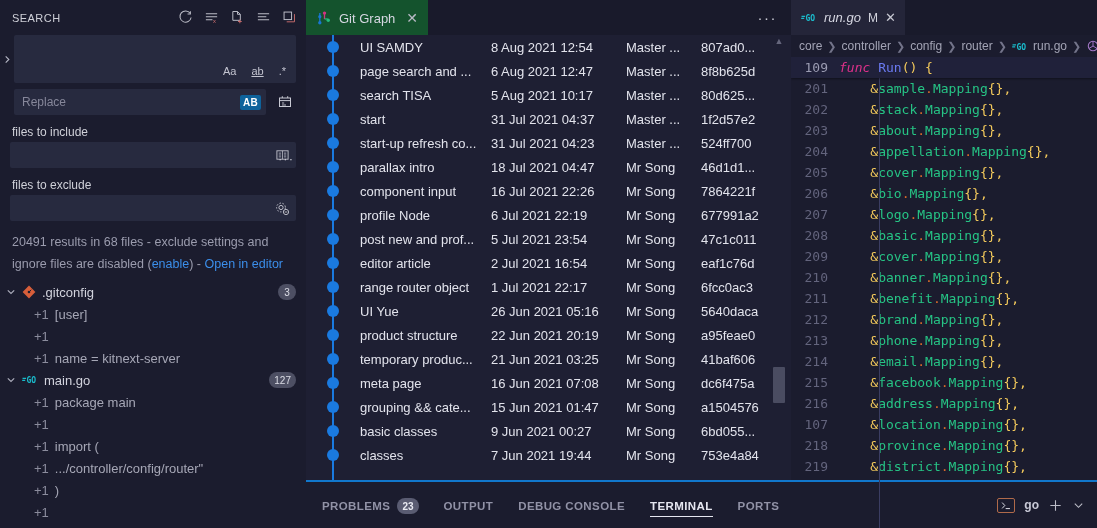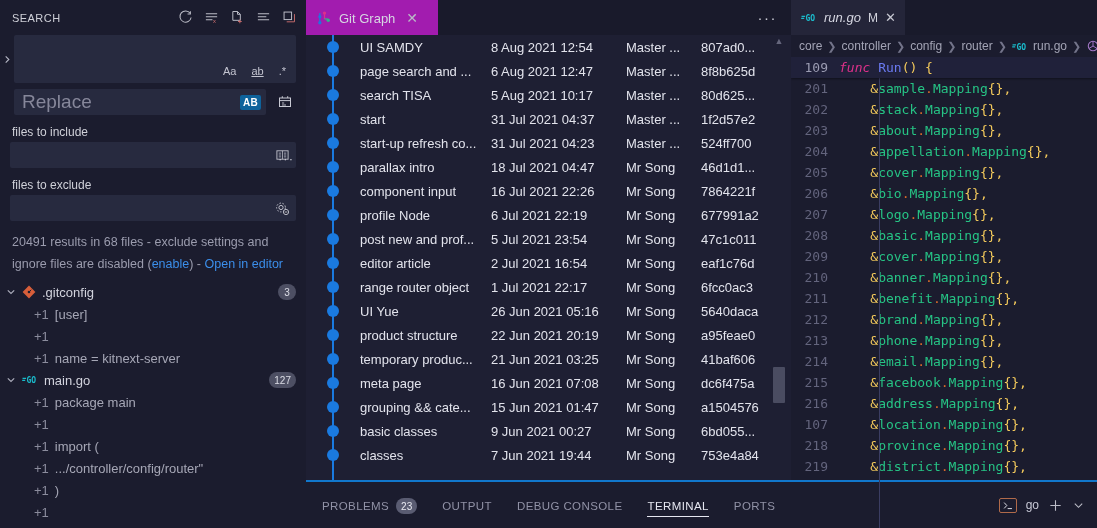--- a/index.html
+++ b/index.html
@@ -47,21 +47,21 @@
     justify-content: flex-end; padding: 0 6px 4px 6px; gap: 9px;
   }
   .opt { font-size: 11px; color: #c3c4d0; padding: 1px 3px; border-radius: 3px;
          line-height: 1.1; }
 
   .replace-row { display: flex; align-items: center; margin-top: 6px; gap: 8px; }
   .rinput {
     flex: 1; background: #272a3f; height: 26px; border-radius: 2px;
     display: flex; align-items: center; padding: 0 5px 0 8px; position: relative;
   }
-  .rinput .rph { color: #86879a; font-size: 19px; flex: 1; }
+  .rinput .rph { color: #86879a; font-size: 12px; flex: 1; }
   .ab-btn {
     background: #0e639c; color: #fff; font-size: 10px; font-weight: bold;
     padding: 2px 3px; border-radius: 2px; letter-spacing: .3px;
   }
   .replace-all { width: 22px; display: flex; justify-content: center; }
 
   .fld-label { font-size: 12px; color: #cfd0d8; margin: 10px 0 3px 2px; }
   .fld {
     background: #272a3f; height: 26px; border-radius: 2px;
     display: flex; align-items: center; justify-content: flex-end;
@@ -96,22 +96,22 @@
 
   
   .center {
     width: 485px; flex: 0 0 485px; height: 528px;
     background: #1e1f33; display: flex; flex-direction: column;
     position: relative;
   }
   .tabbar { height: 35px; background: #191a2b; display: flex; align-items: stretch;
             position: relative; }
   .tab {
-    display: flex; align-items: center; gap: 7px; padding: 0 20px 0 11px;
-    background: #a21caf; font-size: 13px; color: #d6d7e2;
+    display: flex; align-items: center; gap: 7px; padding: 0 10px 0 11px;
+    background: #14532d; font-size: 13px; color: #d6d7e2;
     border-top: 1px solid transparent;
   }
   .tab .close { color: #b9bac6; font-size: 14px; margin-left: 4px; line-height: 1; }
   .tabbar-actions { margin-left: auto; display: flex; align-items: center;
                     padding-right: 14px; }
   .tb-dots { color: #c9cad4; font-size: 15px; letter-spacing: 1.5px; }
 
   .graph-area { flex: 1; position: relative; overflow: hidden; background: #1e1f33; }
   .graph-col { position: absolute; left: 0; top: 0; bottom: 0; width: 54px; }
   .gline { position: absolute; left: 26px; top: 0; bottom: 0; width: 2px;
@@ -176,21 +176,21 @@
   .pun { color: #f5cb5c; }
   .amp { color: #f5cb5c; }
   .pkg { color: #26c485; }
   .dot { color: #d96b2a; }
   .typ { color: #26c485; }
 
   
   .panel {
     position: absolute; left: 306px; right: 0; bottom: 0; height: 48px;
     background: #1b1c2e; border-top: 2px solid #1177cc;
-    display: flex; align-items: center; padding: 0 12px 0 16px;
+    display: flex; align-items: center; padding: 0 12px 0 16px; font-weight: bold;
   }
   .ptabs { display: flex; align-items: center; gap: 25px; }
   .ptab { font-size: 11.5px; letter-spacing: .4px; color: #9192a6;
           display: flex; align-items: center; gap: 7px; padding: 6px 0 4px 0;
           position: relative; }
   .ptab.active { color: #e5e6f0; border-bottom: 1px solid #e5e6f0; }
   .pbadge {
     background: #5a5c72; color: #e9eaf2; font-size: 10px;
     min-width: 18px; height: 16px; border-radius: 8px;
     display: flex; align-items: center; justify-content: center; padding: 0 5px;

